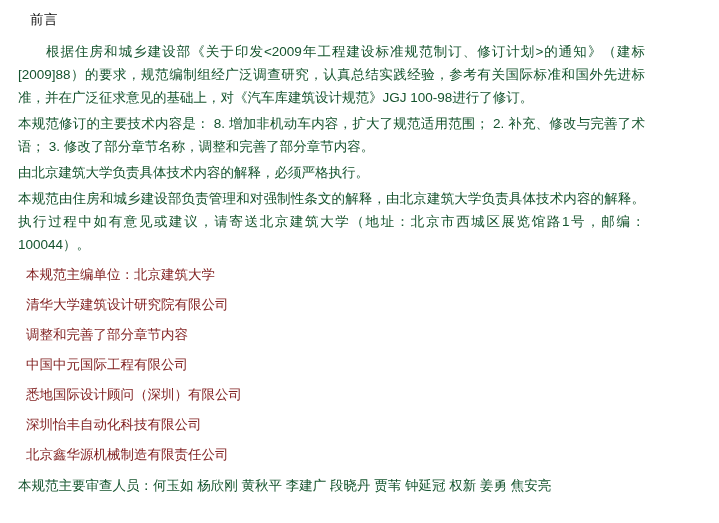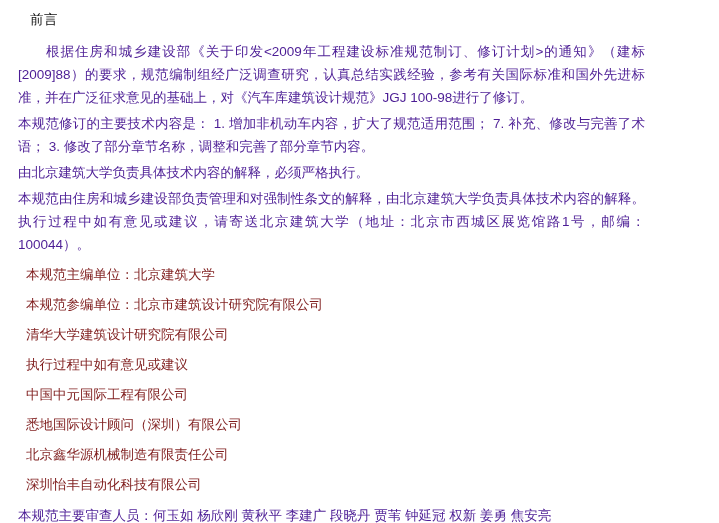--- a/index.html
+++ b/index.html
@@ -24,21 +24,21 @@
   .doc-title {
     font-size: 13.5px;
     color: #111111;
     margin: 4px 0 10px 12px;
     line-height: 20px;
     letter-spacing: 0.5px;
   }
   .para {
     font-size: 13.5px;
     line-height: 23px;
-    color: #4c1d95;
+    color: #14532d;
     margin: 0 0 3px 0;
     text-align: justify;
     text-justify: inter-ideograph;
     padding-right: 6px;
   }
   .para.indent {
     text-indent: 28px;
   }
   .line {
     font-size: 13.5px;
@@ -54,33 +54,32 @@
 </style>
 </head>
 <body>
 
 <div class="page">
 
   <div class="doc-title">前言</div>
 
   <div class="blocklist">
     <p class="para indent">根据住房和城乡建设部《关于印发&lt;2009年工程建设标准规范制订、修订计划&gt;的通知》（建标[2009]88）的要求，规范编制组经广泛调查研究，认真总结实践经验，参考有关国际标准和国外先进标准，并在广泛征求意见的基础上，对《汽车库建筑设计规范》JGJ 100-98进行了修订。</p>
-    <p class="para">本规范修订的主要技术内容是： 1. 增加非机动车内容，扩大了规范适用范围； 7. 补充、修改与完善了术语； 3. 修改了部分章节名称，调整和完善了部分章节内容。</p>
+    <p class="para">本规范修订的主要技术内容是： 8. 增加非机动车内容，扩大了规范适用范围； 2. 补充、修改与完善了术语； 3. 修改了部分章节名称，调整和完善了部分章节内容。</p>
     <p class="para">由北京建筑大学负责具体技术内容的解释，必须严格执行。</p>
     <p class="para">本规范由住房和城乡建设部负责管理和对强制性条文的解释，由北京建筑大学负责具体技术内容的解释。执行过程中如有意见或建议，请寄送北京建筑大学（地址：北京市西城区展览馆路1号，邮编：100044）。</p>
   </div>
 
   <div class="blocklist">
     <p class="line">本规范主编单位：北京建筑大学</p>
-    <p class="line">本规范参编单位：北京市建筑设计研究院有限公司</p>
     <p class="line">清华大学建筑设计研究院有限公司</p>
-    <p class="line">执行过程中如有意见或建议</p>
+    <p class="line">调整和完善了部分章节内容</p>
     <p class="line">中国中元国际工程有限公司</p>
     <p class="line">悉地国际设计顾问（深圳）有限公司</p>
+    <p class="line">深圳怡丰自动化科技有限公司</p>
     <p class="line">北京鑫华源机械制造有限责任公司</p>
-    <p class="line">深圳怡丰自动化科技有限公司</p>
   </div>
 
   <div class="blocklist">
     <p class="para">本规范主要审查人员：何玉如 杨欣刚 黄秋平 李建广 段晓丹 贾苇 钟延冠 权新 姜勇 焦安亮</p>
   </div>
 
 </div>
 
 </body></html>

